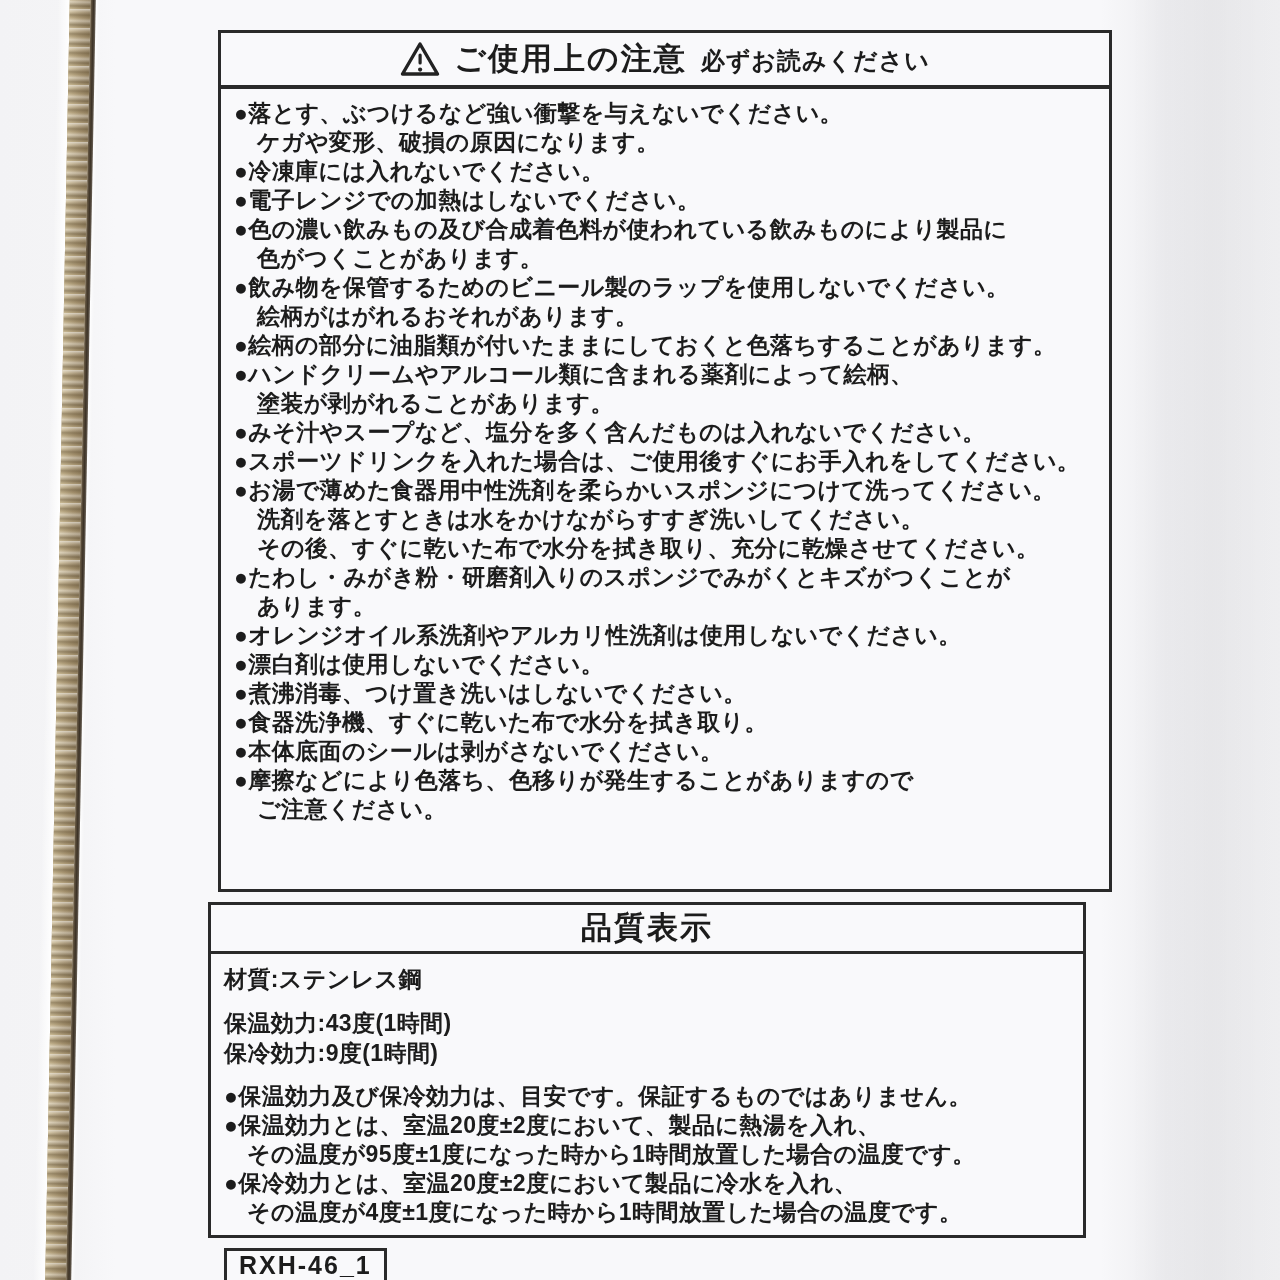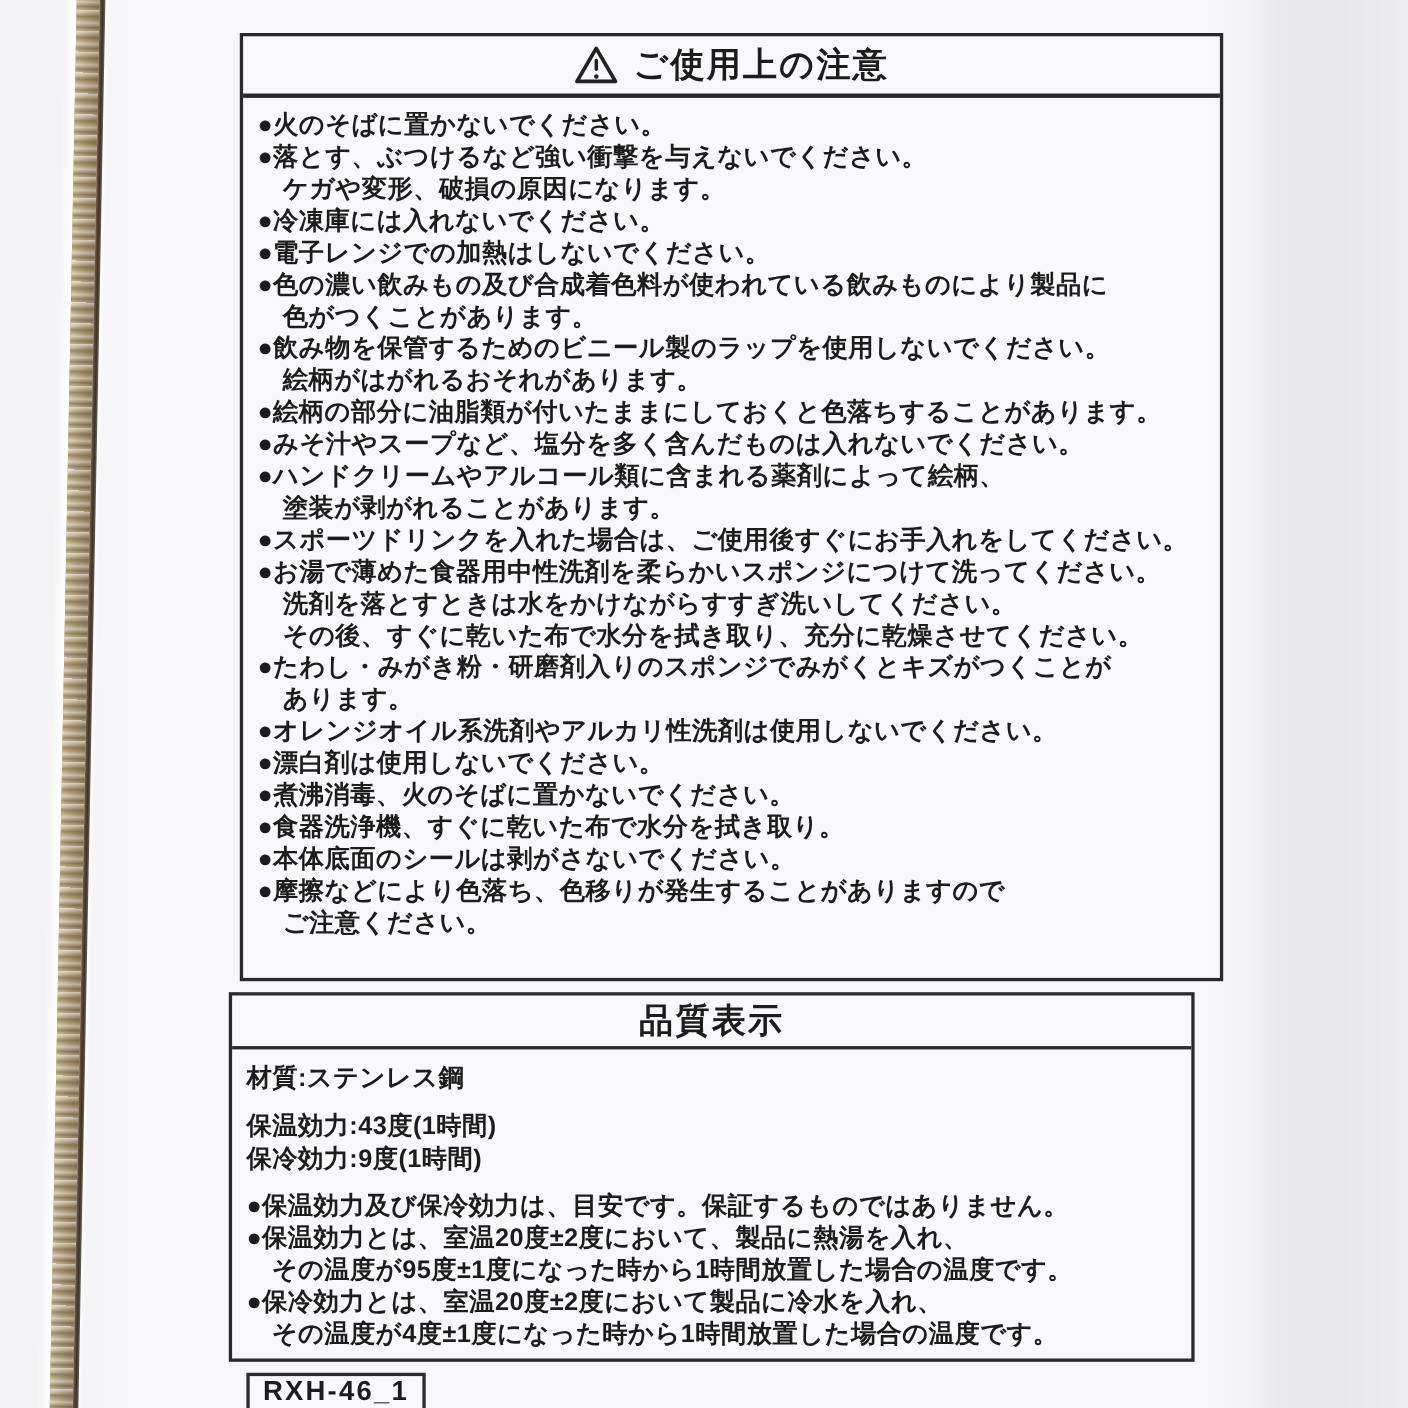--- a/index.html
+++ b/index.html
@@ -119,37 +119,37 @@
   <section class="panel caution-panel">
     <header class="panel-header">
       <span class="warn-icon">
         <svg width="40" height="36" viewBox="0 0 40 36" aria-hidden="true">
           <path d="M20 3 L37.5 33 L2.5 33 Z" fill="none" stroke="#222222" stroke-width="3.4" stroke-linejoin="round"></path>
           <rect x="18.5" y="12.5" width="3.2" height="11" rx="1.6" fill="#222222"></rect>
           <circle cx="20.1" cy="28.6" r="2.1" fill="#222222"></circle>
         </svg>
       </span>
       <span class="panel-title">ご使用上の注意</span>
+      <span class="panel-subtitle">必ずお読みください</span>
     </header>
     <div class="panel-body bullet-list">
-        <div class="bullet-item">●火のそばに置かないでください。</div>
         <div class="bullet-item">●落とす、ぶつけるなど強い衝撃を与えないでください。<br>ケガや変形、破損の原因になります。</div>
         <div class="bullet-item">●冷凍庫には入れないでください。</div>
         <div class="bullet-item">●電子レンジでの加熱はしないでください。</div>
         <div class="bullet-item">●色の濃い飲みもの及び合成着色料が使われている飲みものにより製品に<br>色がつくことがあります。</div>
         <div class="bullet-item">●飲み物を保管するためのビニール製のラップを使用しないでください。<br>絵柄がはがれるおそれがあります。</div>
         <div class="bullet-item">●絵柄の部分に油脂類が付いたままにしておくと色落ちすることがあります。</div>
+        <div class="bullet-item">●ハンドクリームやアルコール類に含まれる薬剤によって絵柄、<br>塗装が剥がれることがあります。</div>
         <div class="bullet-item">●みそ汁やスープなど、塩分を多く含んだものは入れないでください。</div>
-        <div class="bullet-item">●ハンドクリームやアルコール類に含まれる薬剤によって絵柄、<br>塗装が剥がれることがあります。</div>
         <div class="bullet-item">●スポーツドリンクを入れた場合は、ご使用後すぐにお手入れをしてください。</div>
         <div class="bullet-item">●お湯で薄めた食器用中性洗剤を柔らかいスポンジにつけて洗ってください。<br>洗剤を落とすときは水をかけながらすすぎ洗いしてください。<br>その後、すぐに乾いた布で水分を拭き取り、充分に乾燥させてください。</div>
         <div class="bullet-item">●たわし・みがき粉・研磨剤入りのスポンジでみがくとキズがつくことが<br>あります。</div>
         <div class="bullet-item">●オレンジオイル系洗剤やアルカリ性洗剤は使用しないでください。</div>
         <div class="bullet-item">●漂白剤は使用しないでください。</div>
-        <div class="bullet-item">●煮沸消毒、火のそばに置かないでください。</div>
+        <div class="bullet-item">●煮沸消毒、つけ置き洗いはしないでください。</div>
         <div class="bullet-item">●食器洗浄機、すぐに乾いた布で水分を拭き取り。</div>
         <div class="bullet-item">●本体底面のシールは剥がさないでください。</div>
         <div class="bullet-item">●摩擦などにより色落ち、色移りが発生することがありますので<br>ご注意ください。</div>
       </div>
   </section>
 
   <section class="panel quality-panel">
     <header class="panel-header">
       <span class="panel-title">品質表示</span>
     </header>

